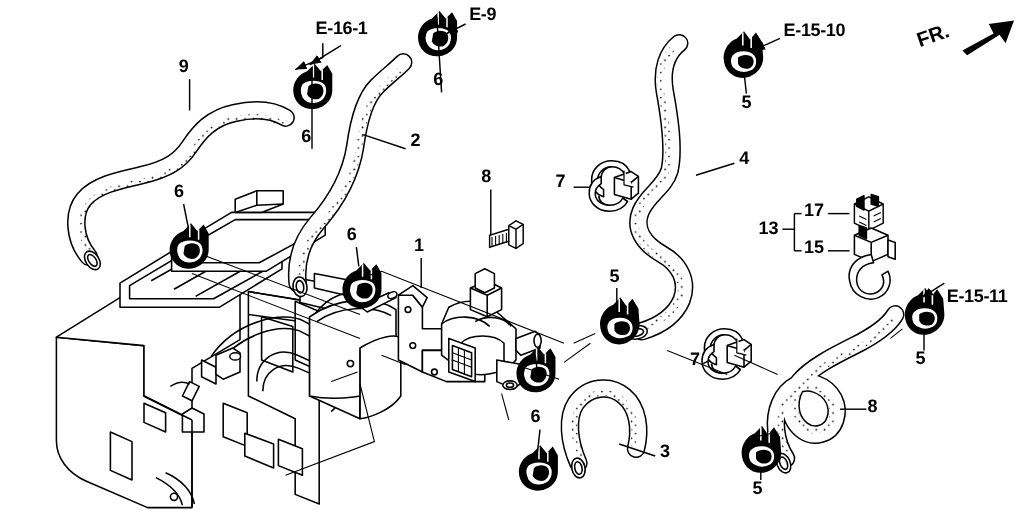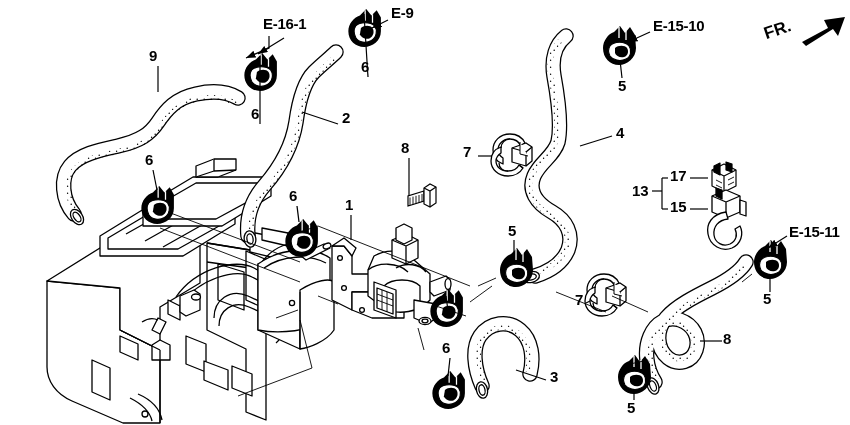--- a/index.html
+++ b/index.html
@@ -429,18 +429,18 @@
 <div class="lbl num" style="left:763px;top:291px">5</div>
 <div class="lbl num" style="left:627px;top:400px">5</div>
 <div class="lbl num" style="left:723px;top:331px">8</div>
 <div class="lbl num" style="left:670px;top:168px">17</div>
 <div class="lbl num" style="left:670px;top:199px">15</div>
 <div class="lbl num" style="left:632px;top:183px">13</div>
 
 <div class="lbl code" style="left:263px;top:16px">E-16-1</div>
 <div class="lbl code" style="left:391px;top:5px">E-9</div>
 <div class="lbl code" style="left:653px;top:18px">E-15-10</div>
-<div class="lbl code" style="left:789px;top:224px">E-15-11</div>
+<div class="lbl code" style="left:789px;top:240px">E-15-11</div>
 
 <div class="frtxt" style="left:768px;top:24px">FR.</div>
 
 
 </div>
 
 </body></html>

